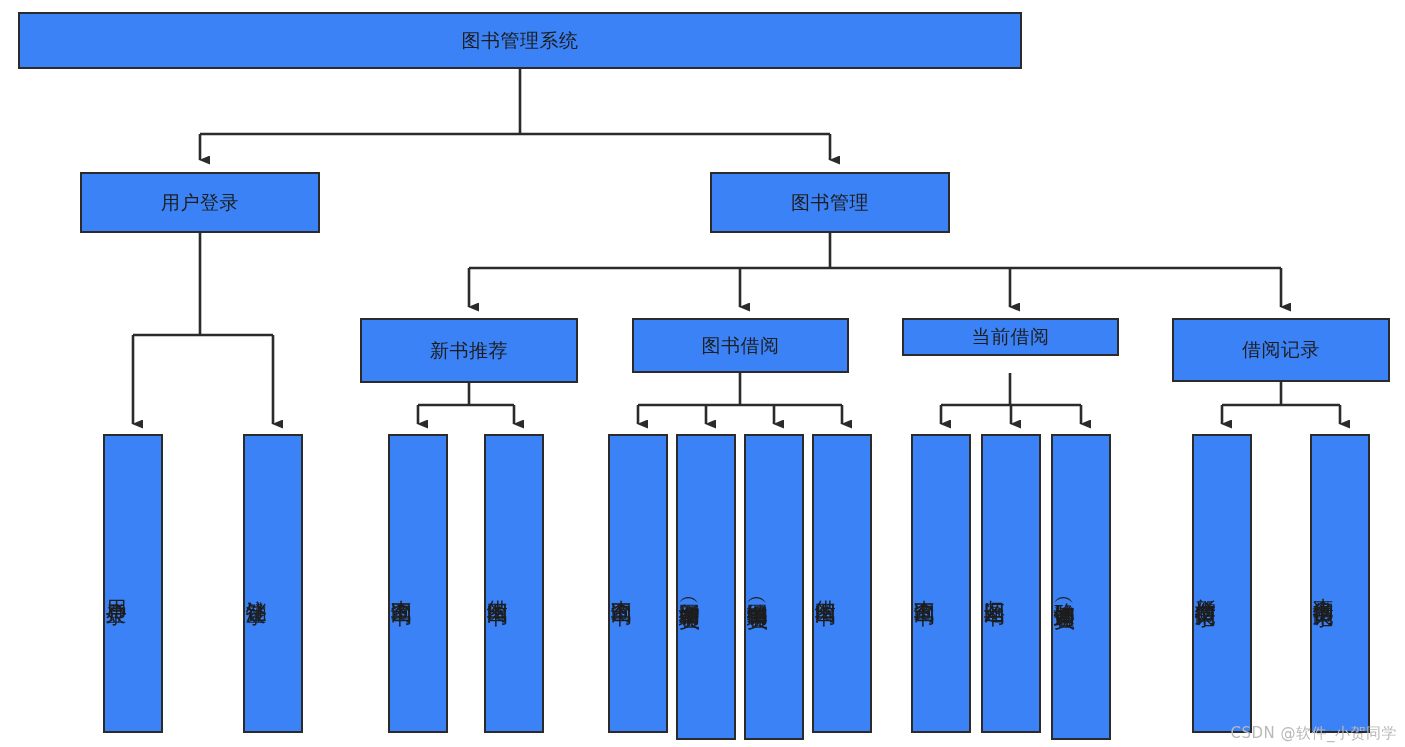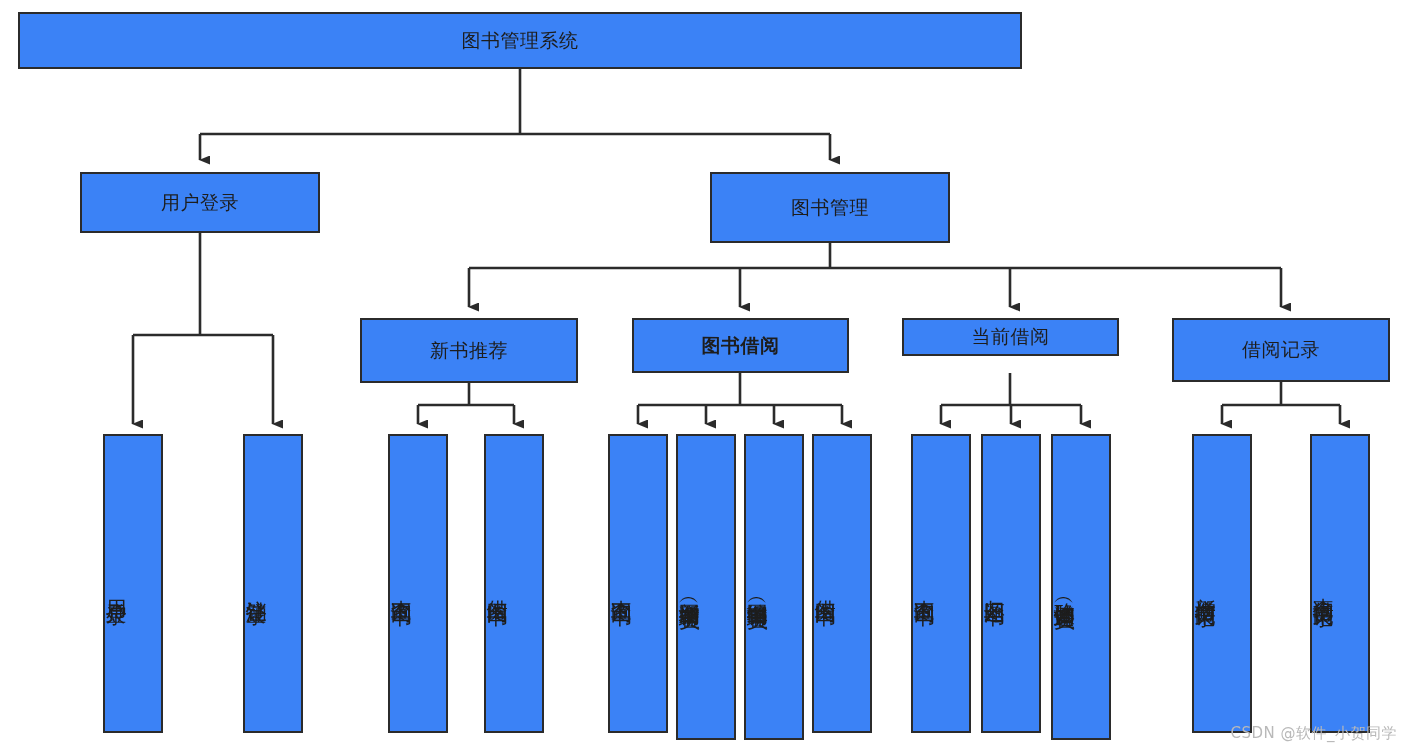--- a/index.html
+++ b/index.html
@@ -121,28 +121,28 @@
     </g>
   </svg>
 
   <div class="node" style="left:18px;top:12px;width:1004px;height:57px;">
     <span class="label">图书管理系统</span>
   </div>
 
   <div class="node" style="left:80px;top:172px;width:240px;height:61px;">
     <span class="label">用户登录</span>
   </div>
-  <div class="node" style="left:710px;top:172px;width:240px;height:71px;">
+  <div class="node" style="left:710px;top:172px;width:240px;height:61px;">
     <span class="label">图书管理</span>
   </div>
 
   <div class="node" style="left:360px;top:318px;width:218px;height:65px;">
     <span class="label">新书推荐</span>
   </div>
-  <div class="node" style="left:632px;top:318px;width:217px;height:55px;font-weight:bold;">
+  <div class="node" style="left:632px;top:318px;width:217px;height:55px;">
     <span class="label">图书借阅</span>
   </div>
   <div class="node" style="left:902px;top:318px;width:217px;height:38px;">
     <span class="label">当前借阅</span>
   </div>
   <div class="node" style="left:1172px;top:318px;width:218px;height:64px;">
     <span class="label">借阅记录</span>
   </div>
 
   <div class="node vertical" style="left:103px;top:434px;width:60px;height:299px;">

